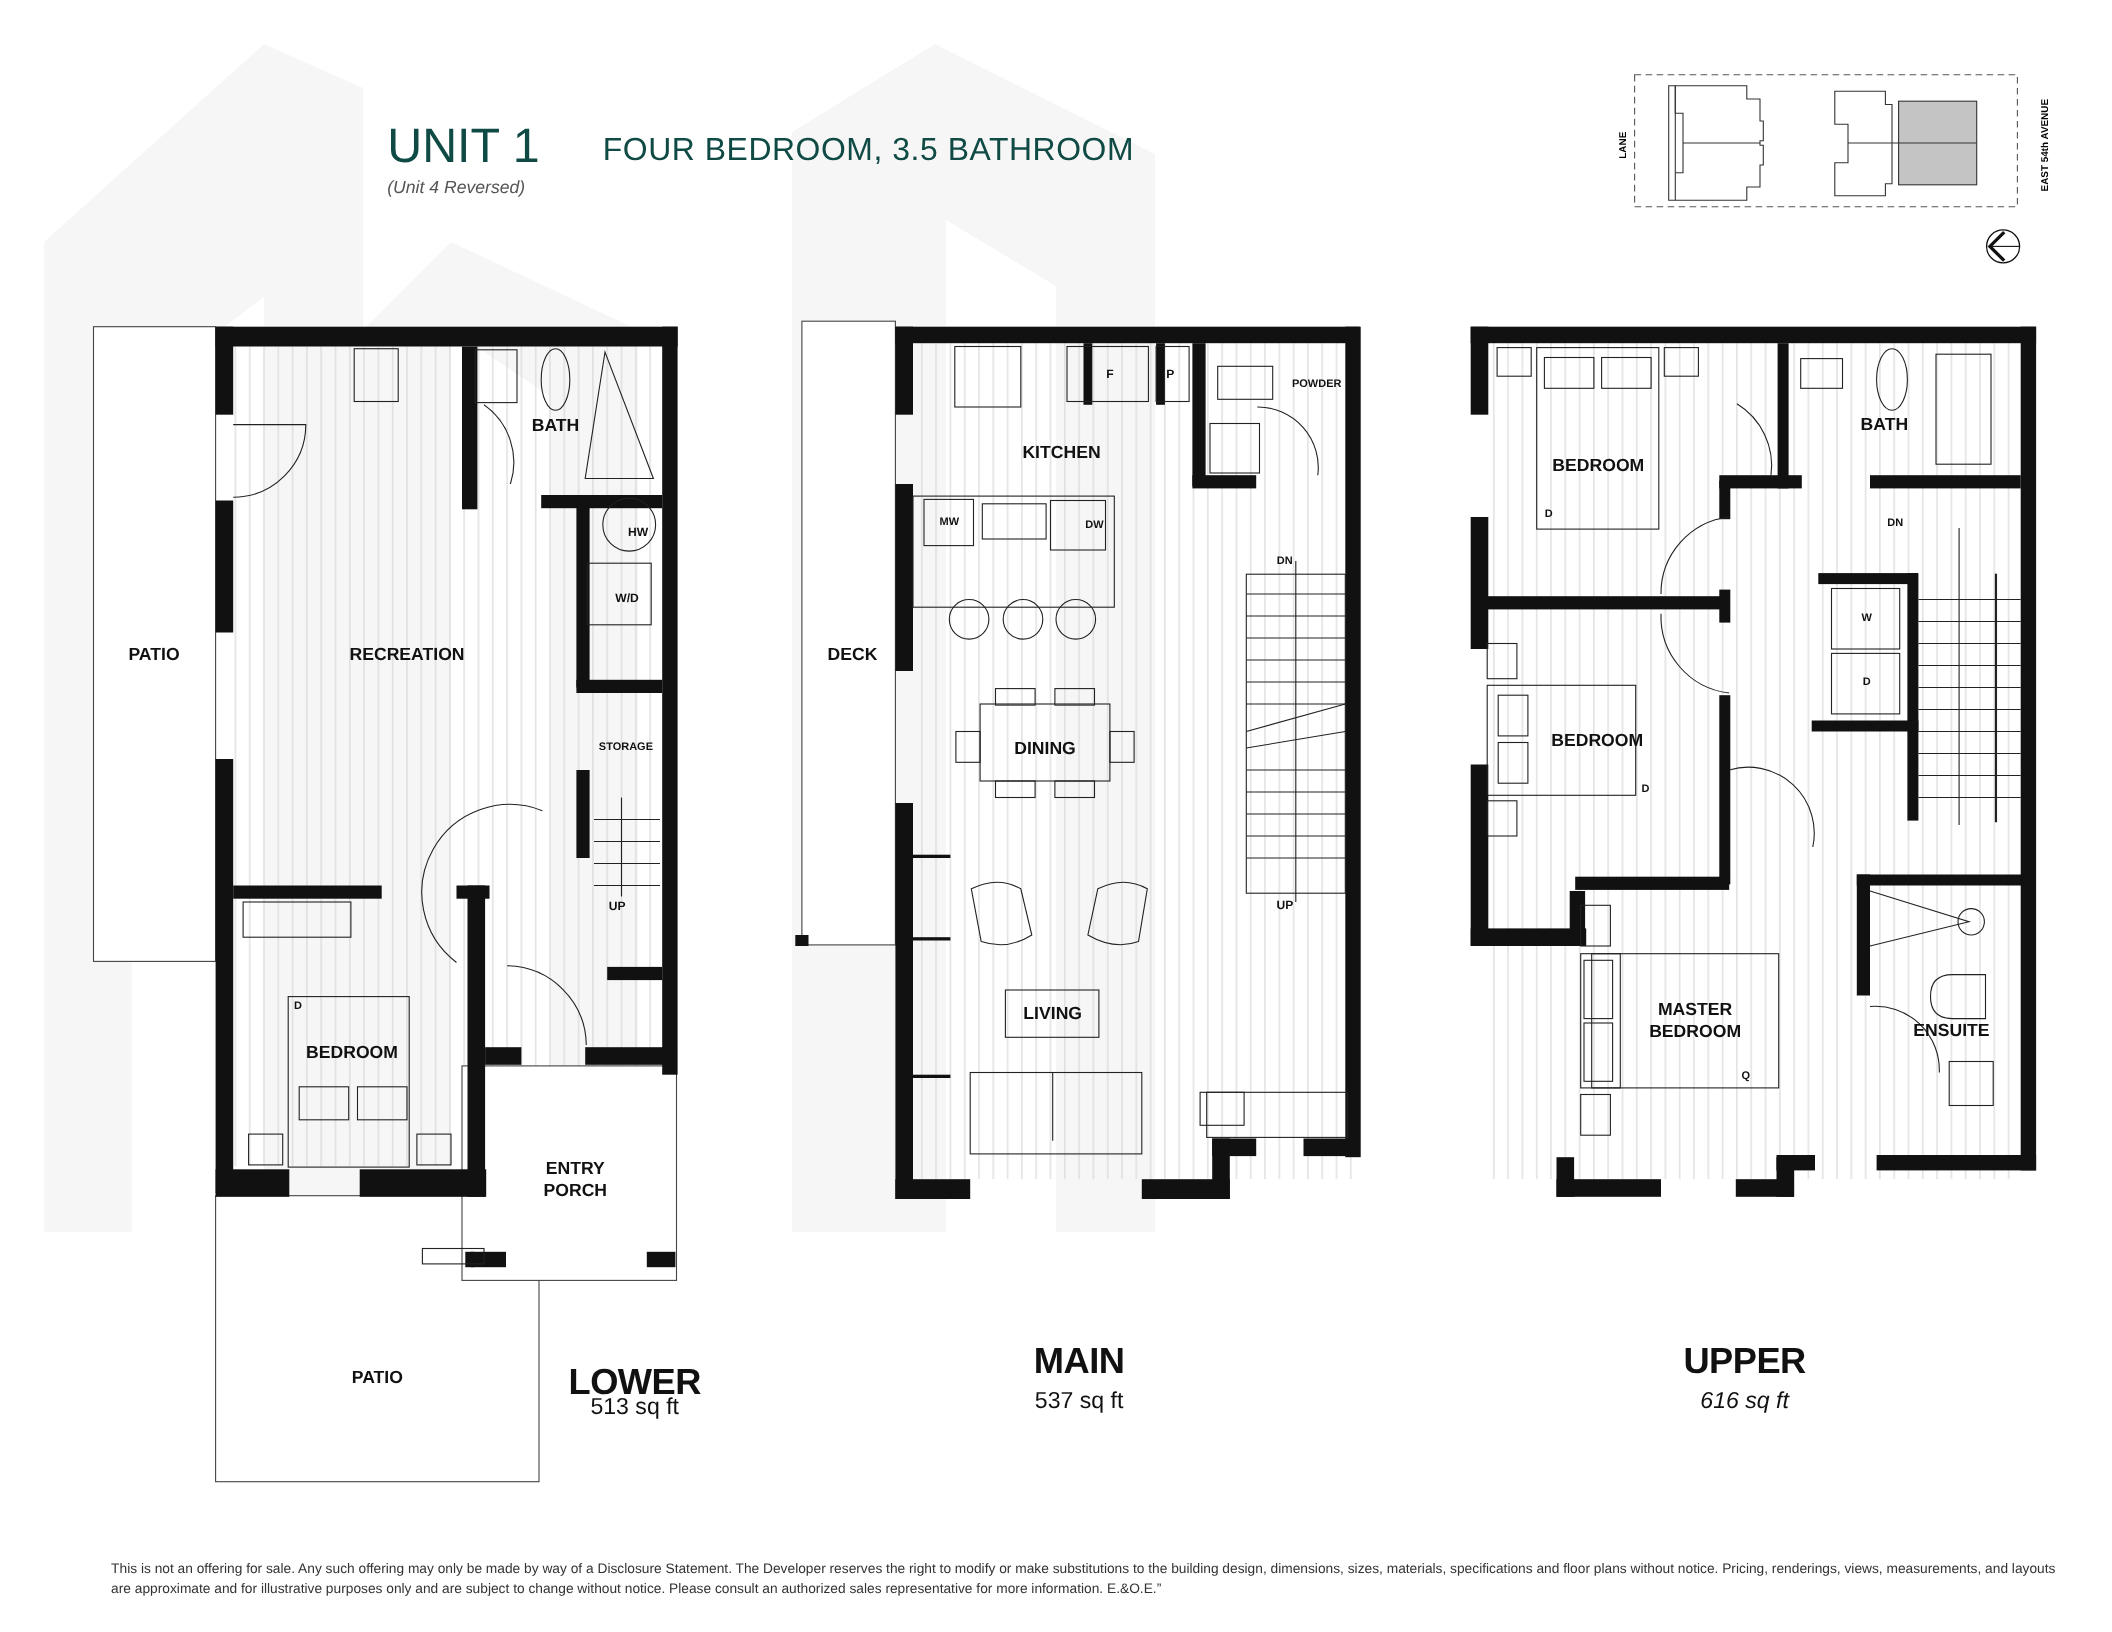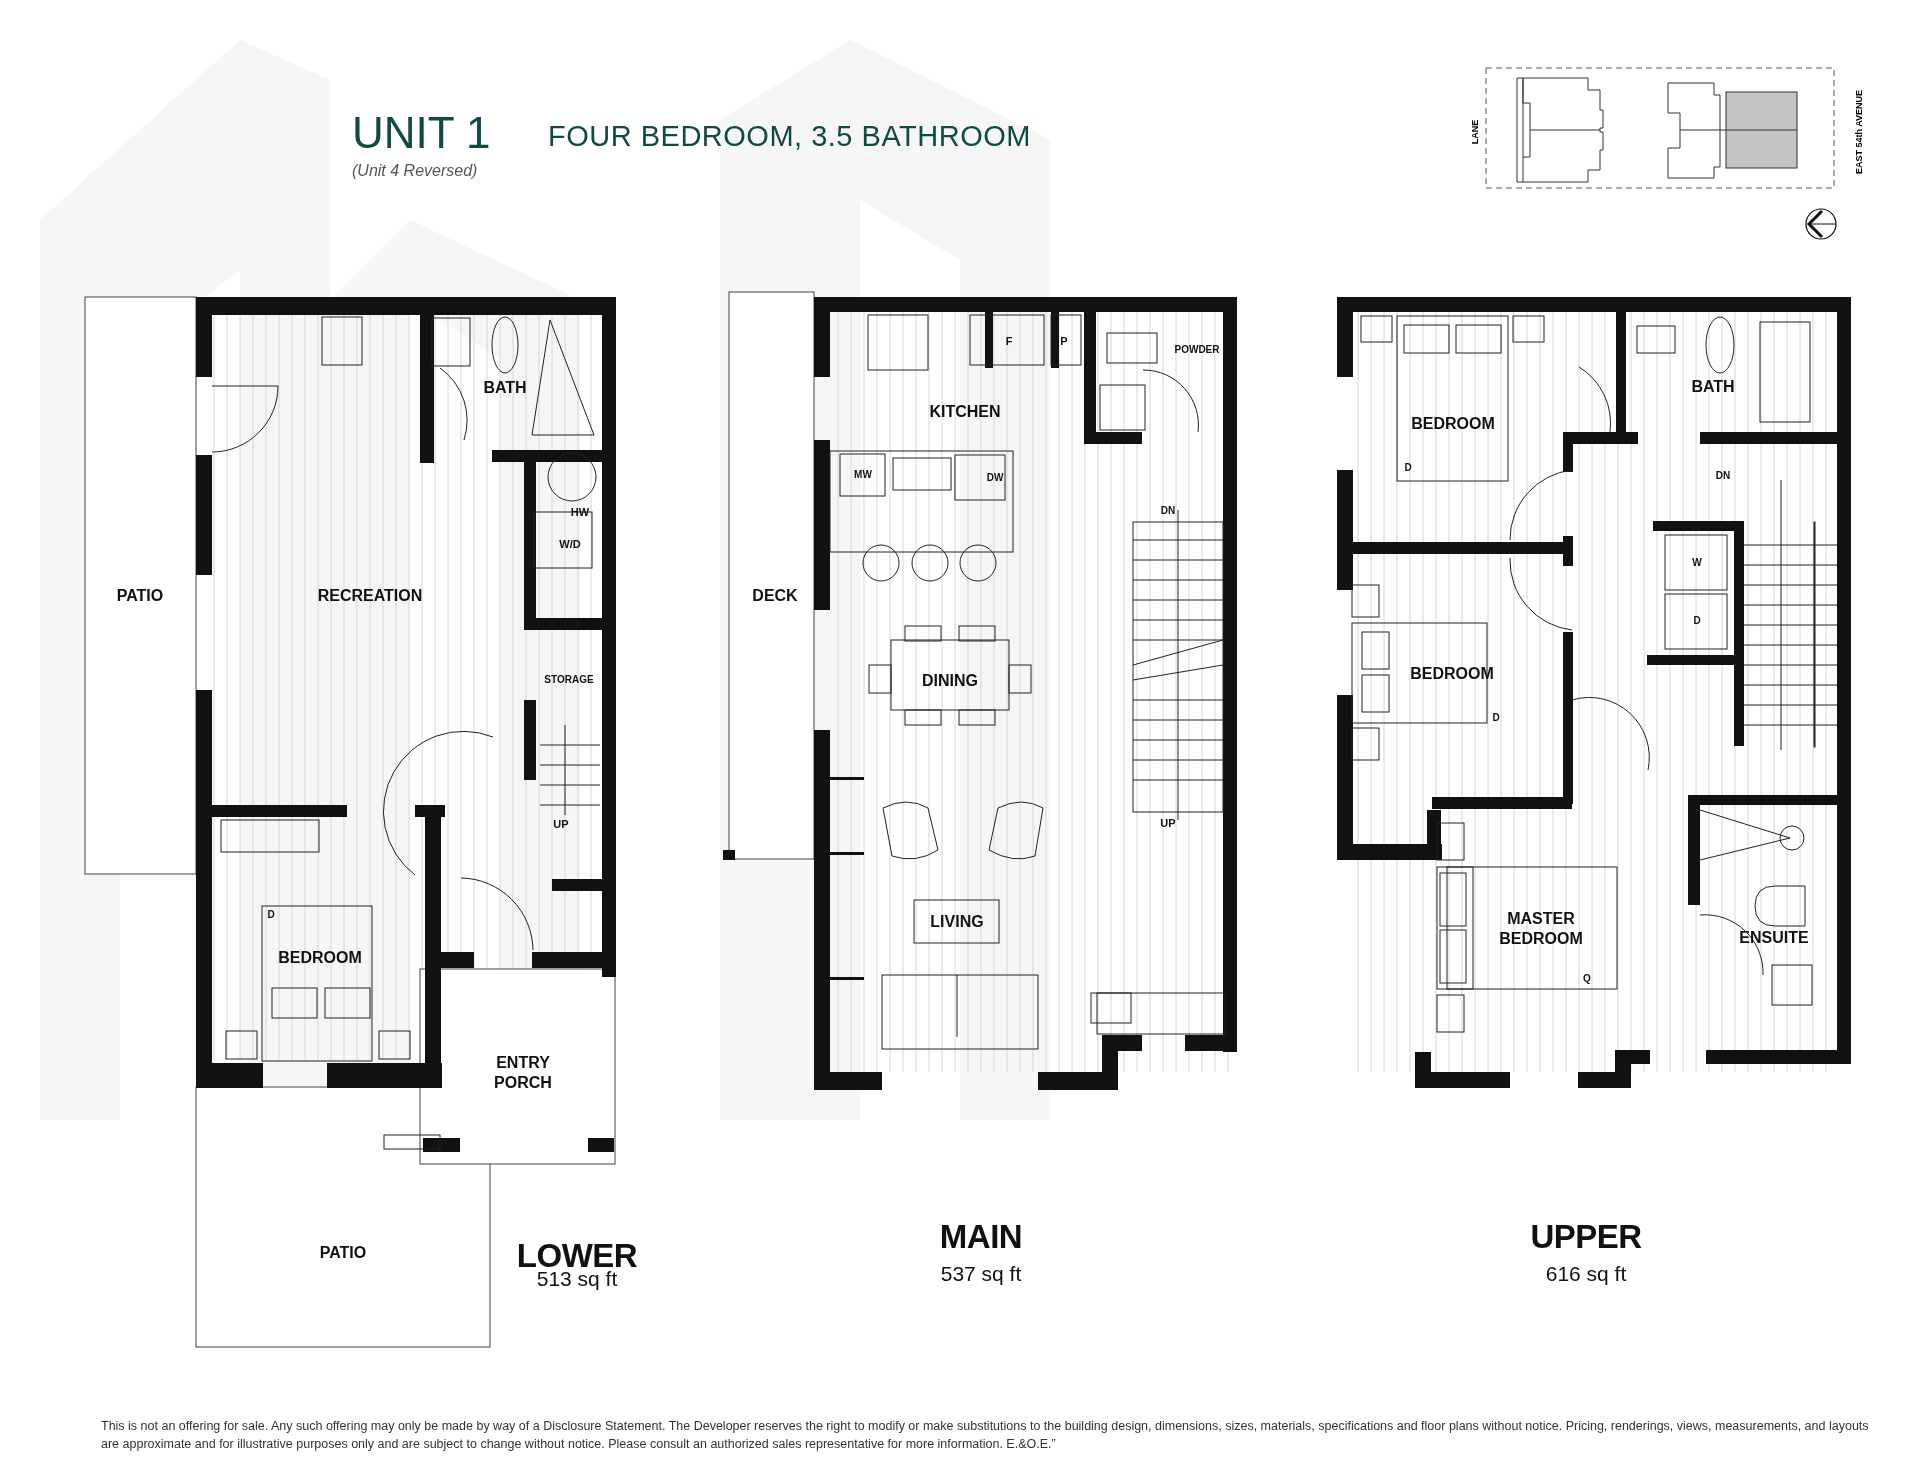--- a/index.html
+++ b/index.html
@@ -258,21 +258,21 @@
       <path d="M1510,558 A70,70 0 0 0 1572,630"></path>
       <path d="M1572,700 A60,60 0 0 1 1648,770"></path>
       <path d="M1700,915 A58,58 0 0 1 1763,975"></path>
     </g>
   </g>
 </svg>
 
 <div class="room" style="left:140px; top:596px;">PATIO</div>
 <div class="room" style="left:370px; top:596px;">RECREATION</div>
 <div class="room" style="left:505px; top:388px;">BATH</div>
-<div class="room sm" style="left:580px; top:512px;">HW</div>
+<div class="room sm" style="left:580px; top:484px;">HW</div>
 <div class="room sm" style="left:570px; top:544px;">W/D</div>
 <div class="room xs" style="left:569px; top:680px;">STORAGE</div>
 <div class="room sm" style="left:561px; top:824px;">UP</div>
 <div class="room" style="left:320px; top:958px;">BEDROOM</div>
 <div class="room xs" style="left:271px; top:915px;">D</div>
 <div class="room" style="left:523px; top:1063px;">ENTRY</div>
 <div class="room" style="left:523px; top:1083px;">PORCH</div>
 <div class="room" style="left:343px; top:1253px;">PATIO</div>
 
 <div class="room" style="left:775px; top:596px;">DECK</div>
@@ -298,15 +298,15 @@
 <div class="room" style="left:1541px; top:919px;">MASTER</div>
 <div class="room" style="left:1541px; top:939px;">BEDROOM</div>
 <div class="room xs" style="left:1587px; top:979px;">Q</div>
 <div class="room" style="left:1734px; top:938px;margin-left:40px;">ENSUITE</div>
 
 <div class="lvl-name" style="left:577px; top:1225px;margin-top:12px;">LOWER</div>
 <div class="lvl-area" style="left:577px; top:1267px;">513 sq ft</div>
 <div class="lvl-name" style="left:981px; top:1218px;">MAIN</div>
 <div class="lvl-area" style="left:981px; top:1262px;">537 sq ft</div>
 <div class="lvl-name" style="left:1586px; top:1218px;">UPPER</div>
-<div class="lvl-area" style="left:1586px; top:1262px;">616 sq ft</div>
+<div class="lvl-area" style="left:1586px; top:1262px;font-style:italic;">616 sq ft</div>
 
 <div class="disclaimer">This is not an offering for sale. Any such offering may only be made by way of a Disclosure Statement. The Developer reserves the right to modify or make substitutions to the building design, dimensions, sizes, materials, specifications and floor plans without notice. Pricing, renderings, views, measurements, and layouts are approximate and for illustrative purposes only and are subject to change without notice. Please consult an authorized sales representative for more information. E.&amp;O.E.”</div>
 
 </body></html>

